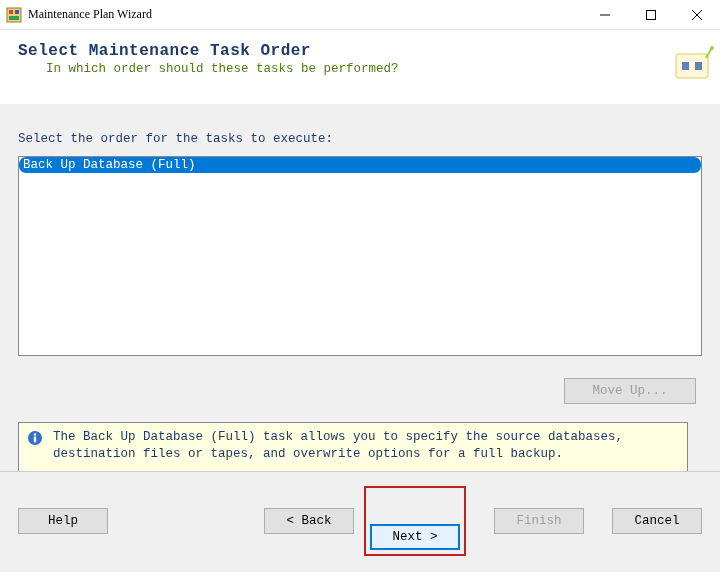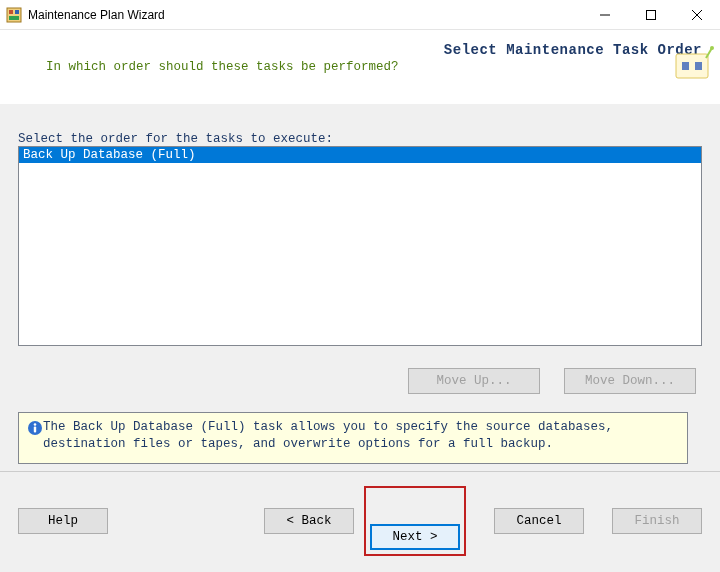--- a/index.html
+++ b/index.html
@@ -21,82 +21,83 @@
     padding-left: 6px;
     font-family: "Segoe UI", Arial, sans-serif;
     font-size: 12px;
     color: #000;
   }
   .titlebar .app-icon {
     width: 16px;
     height: 16px;
     margin-right: 6px;
   }
-  .titlebar .title-text { flex: 1; }
+  .titlebar .title-text { flex: 1; font-family: Liberation Serif, serif; }
   .win-controls { display: flex; height: 100%; }
   .win-btn {
     width: 46px;
     height: 100%;
     display: flex;
     align-items: center;
     justify-content: center;
     font-family: "Segoe UI", Arial, sans-serif;
     color: #000;
   }
   .win-btn svg { display: block; }
   .header {
     padding: 12px 18px 8px 18px;
     background: #fff;
     position: relative;
     height: 74px;
   }
   .header h1 {
     margin: 0 0 2px 0;
     font-family: "Courier New", monospace;
-    font-size: 14px;
+    font-size: 16px;
     font-weight: bold;
     color: #1f3a68;
     letter-spacing: 0.5px;
-    text-align: right;
   }
   .header .subtitle {
     margin: 0;
     padding-left: 28px;
     color: #4d7c0f;
     font-size: 12.5px;
   }
   .header-icon {
     position: absolute;
     right: 6px;
     top: 14px;
     width: 44px;
     height: 44px;
   }
   .content {
     padding: 28px 18px 0 18px;
   }
   .list-label {
     color: #1f3a68;
+    margin-bottom: 10px;
   }
   .listbox {
     width: 100%;
     height: 200px;
     background: #fff;
     border: 1px solid #828790;
     overflow: auto;
   }
   .list-item {
     padding: 1px 4px;
     font-size: 12.5px;
     color: #000;
     cursor: default;
   }
   .list-item.selected {
     background: #0078d7;
     color: #fff;
+    border-radius: 7px;
   }
   .move-buttons {
     display: flex;
     justify-content: flex-end;
     gap: 24px;
     margin-top: 22px;
     padding-right: 6px;
   }
   .btn {
     height: 26px;
@@ -114,20 +115,21 @@
     color: #a0a0a0;
     cursor: default;
   }
   .btn-move { width: 132px; }
   .info-panel {
     margin: 18px 32px 0 18px;
     background: #ffffe1;
     border: 1px solid #828790;
     padding: 6px 8px 10px 8px;
     display: flex;
+    gap: 10px;
     color: #1f3a68;
     line-height: 1.35;
     min-height: 46px;
   }
   .info-panel .info-icon { flex: 0 0 16px; padding-top:1px; }
   .footer {
     position: absolute;
     bottom: 0;
     left: 0;
     right: 0;
@@ -207,21 +209,20 @@
   </span>
 </div>
 
 <div class="content">
   <div class="list-label">Select the order for the tasks to execute:</div>
   <div class="listbox">
     <div class="list-item selected">Back Up Database (Full)</div>
   </div>
   <div class="move-buttons">
     <div class="btn btn-move disabled">Move Up...</div>
-    <div class="btn btn-move disabled">Move Down...</div>
   </div>
 </div>
 
 <div class="info-panel">
   <span class="info-icon">
     <svg width="16" height="16" viewBox="0 0 16 16">
       <circle cx="8" cy="8" r="7" fill="#3070d0"></circle>
       <circle cx="8" cy="4.5" r="1.3" fill="#fff"></circle>
       <rect x="6.8" y="6.5" width="2.4" height="6" rx="1" fill="#fff"></rect>
     </svg>
@@ -229,15 +230,15 @@
   <span>The Back Up Database (Full) task allows you to specify the source databases, destination files or tapes, and overwrite options for a full backup.</span>
 </div>
 
 <div class="footer">
   <div class="btn btn-footer btn-help">Help</div>
   <div class="spacer"></div>
   <div class="btn btn-footer">&lt; Back</div>
   <span class="next-highlight">
     <div class="btn btn-next">Next &gt;</div>
   </span>
+  <div class="btn btn-footer disabled">Finish</div>
   <div class="btn btn-footer">Cancel</div>
-  <div class="btn btn-footer disabled">Finish</div>
 </div>
 
 </body></html>

